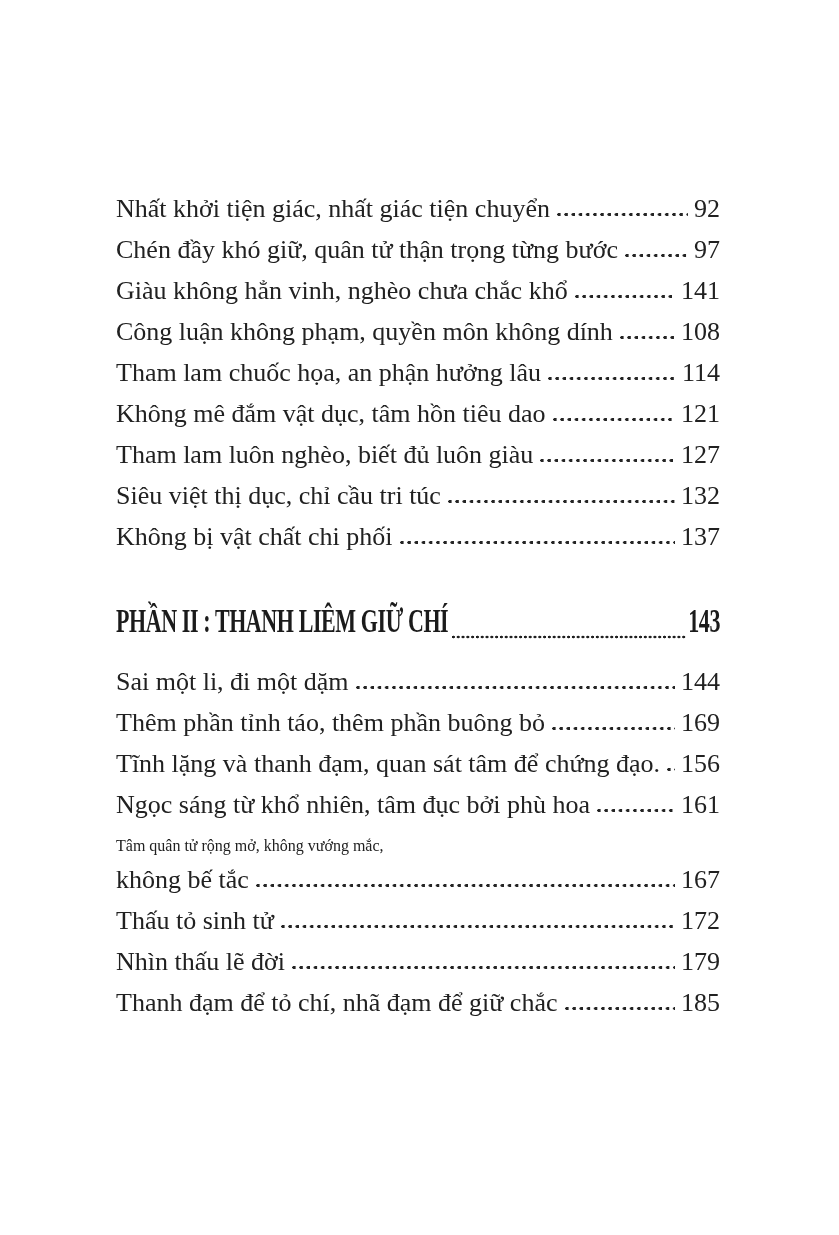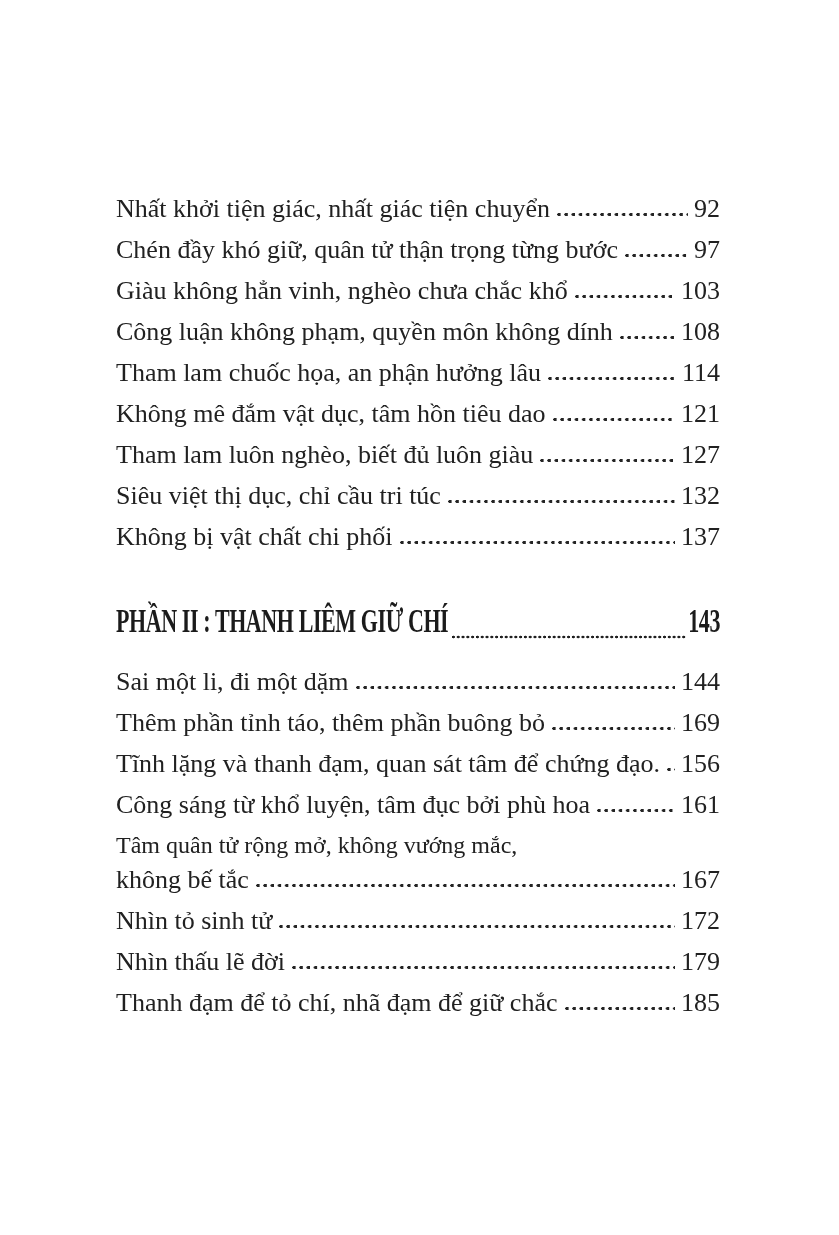--- a/index.html
+++ b/index.html
@@ -25,21 +25,21 @@
   .toc-entry { margin-bottom: 12px; }
   .entry-row {
     display: flex;
     align-items: baseline;
     line-height: 29px;
     font-size: 26px;
     white-space: nowrap;
   }
   .entry-line1 {
     line-height: 29px;
-    font-size: 24px;
+    font-size: 16px;
     margin-bottom: 5px;
     white-space: nowrap;
   }
   .entry-title { flex: 0 1 auto; }
   .entry-page { flex: 0 0 auto; }
   .leader {
     flex: 1 1 0;
     min-width: 6px;
     align-self: flex-end;
     height: 5px;
@@ -94,21 +94,21 @@
           <div class="entry-row">
             <span class="entry-title">Chén đầy khó giữ, quân tử thận trọng từng bước</span>
             <span class="leader"></span>
             <span class="entry-page">97</span>
           </div>
         </div>
         <div class="toc-entry">
           <div class="entry-row">
             <span class="entry-title">Giàu không hẳn vinh, nghèo chưa chắc khổ</span>
             <span class="leader"></span>
-            <span class="entry-page">103</span>
+            <span class="entry-page">141</span>
           </div>
         </div>
         <div class="toc-entry">
           <div class="entry-row">
             <span class="entry-title">Công luận không phạm, quyền môn không dính</span>
             <span class="leader"></span>
             <span class="entry-page">108</span>
           </div>
         </div>
         <div class="toc-entry">
@@ -169,36 +169,36 @@
         </div>
         <div class="toc-entry">
           <div class="entry-row">
             <span class="entry-title">Tĩnh lặng và thanh đạm, quan sát tâm để chứng đạo.</span>
             <span class="leader"></span>
             <span class="entry-page">156</span>
           </div>
         </div>
         <div class="toc-entry">
           <div class="entry-row">
-            <span class="entry-title">Công sáng từ khổ luyện, tâm đục bởi phù hoa</span>
+            <span class="entry-title">Ngọc sáng từ khổ nhiên, tâm đục bởi phù hoa</span>
             <span class="leader"></span>
             <span class="entry-page">161</span>
           </div>
         </div>
         <div class="toc-entry">
           <div class="entry-line1">Tâm quân tử rộng mở, không vướng mắc,</div>
           <div class="entry-row">
             <span class="entry-title">không bế tắc</span>
             <span class="leader"></span>
             <span class="entry-page">167</span>
           </div>
         </div>
         <div class="toc-entry">
           <div class="entry-row">
-            <span class="entry-title">Nhìn tỏ sinh tử</span>
+            <span class="entry-title">Thấu tỏ sinh tử</span>
             <span class="leader"></span>
             <span class="entry-page">172</span>
           </div>
         </div>
         <div class="toc-entry">
           <div class="entry-row">
             <span class="entry-title">Nhìn thấu lẽ đời</span>
             <span class="leader"></span>
             <span class="entry-page">179</span>
           </div>

